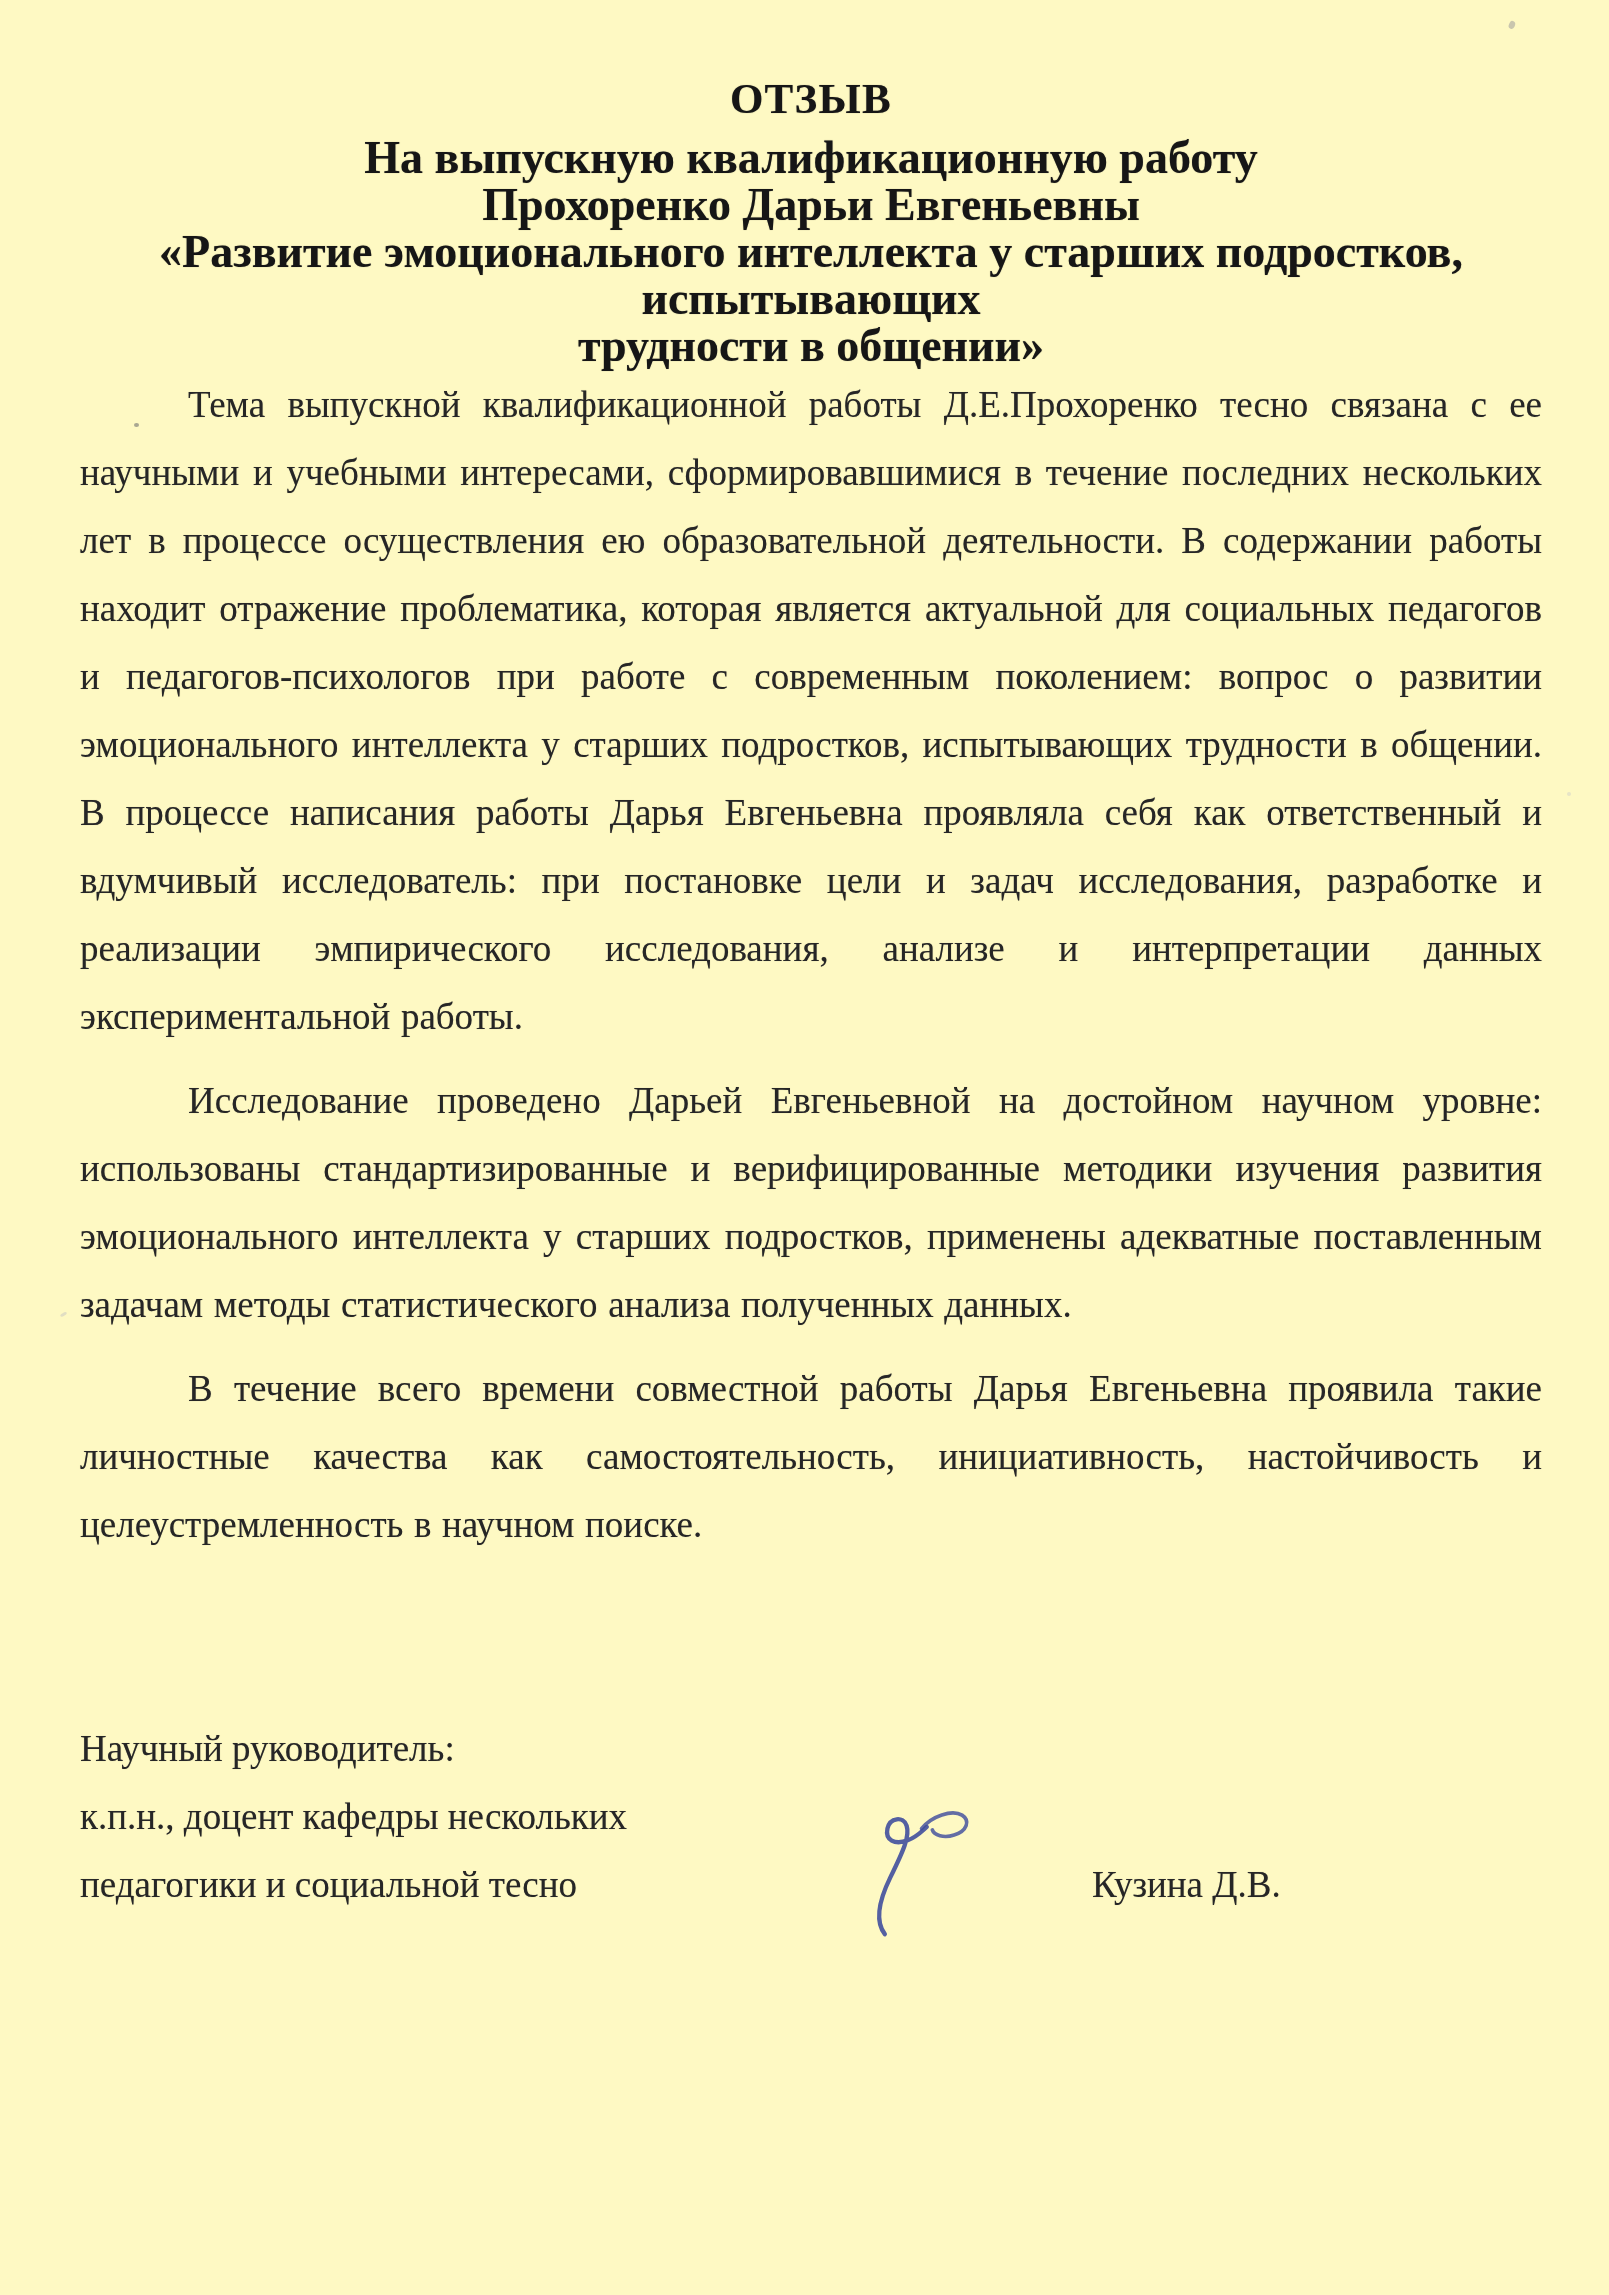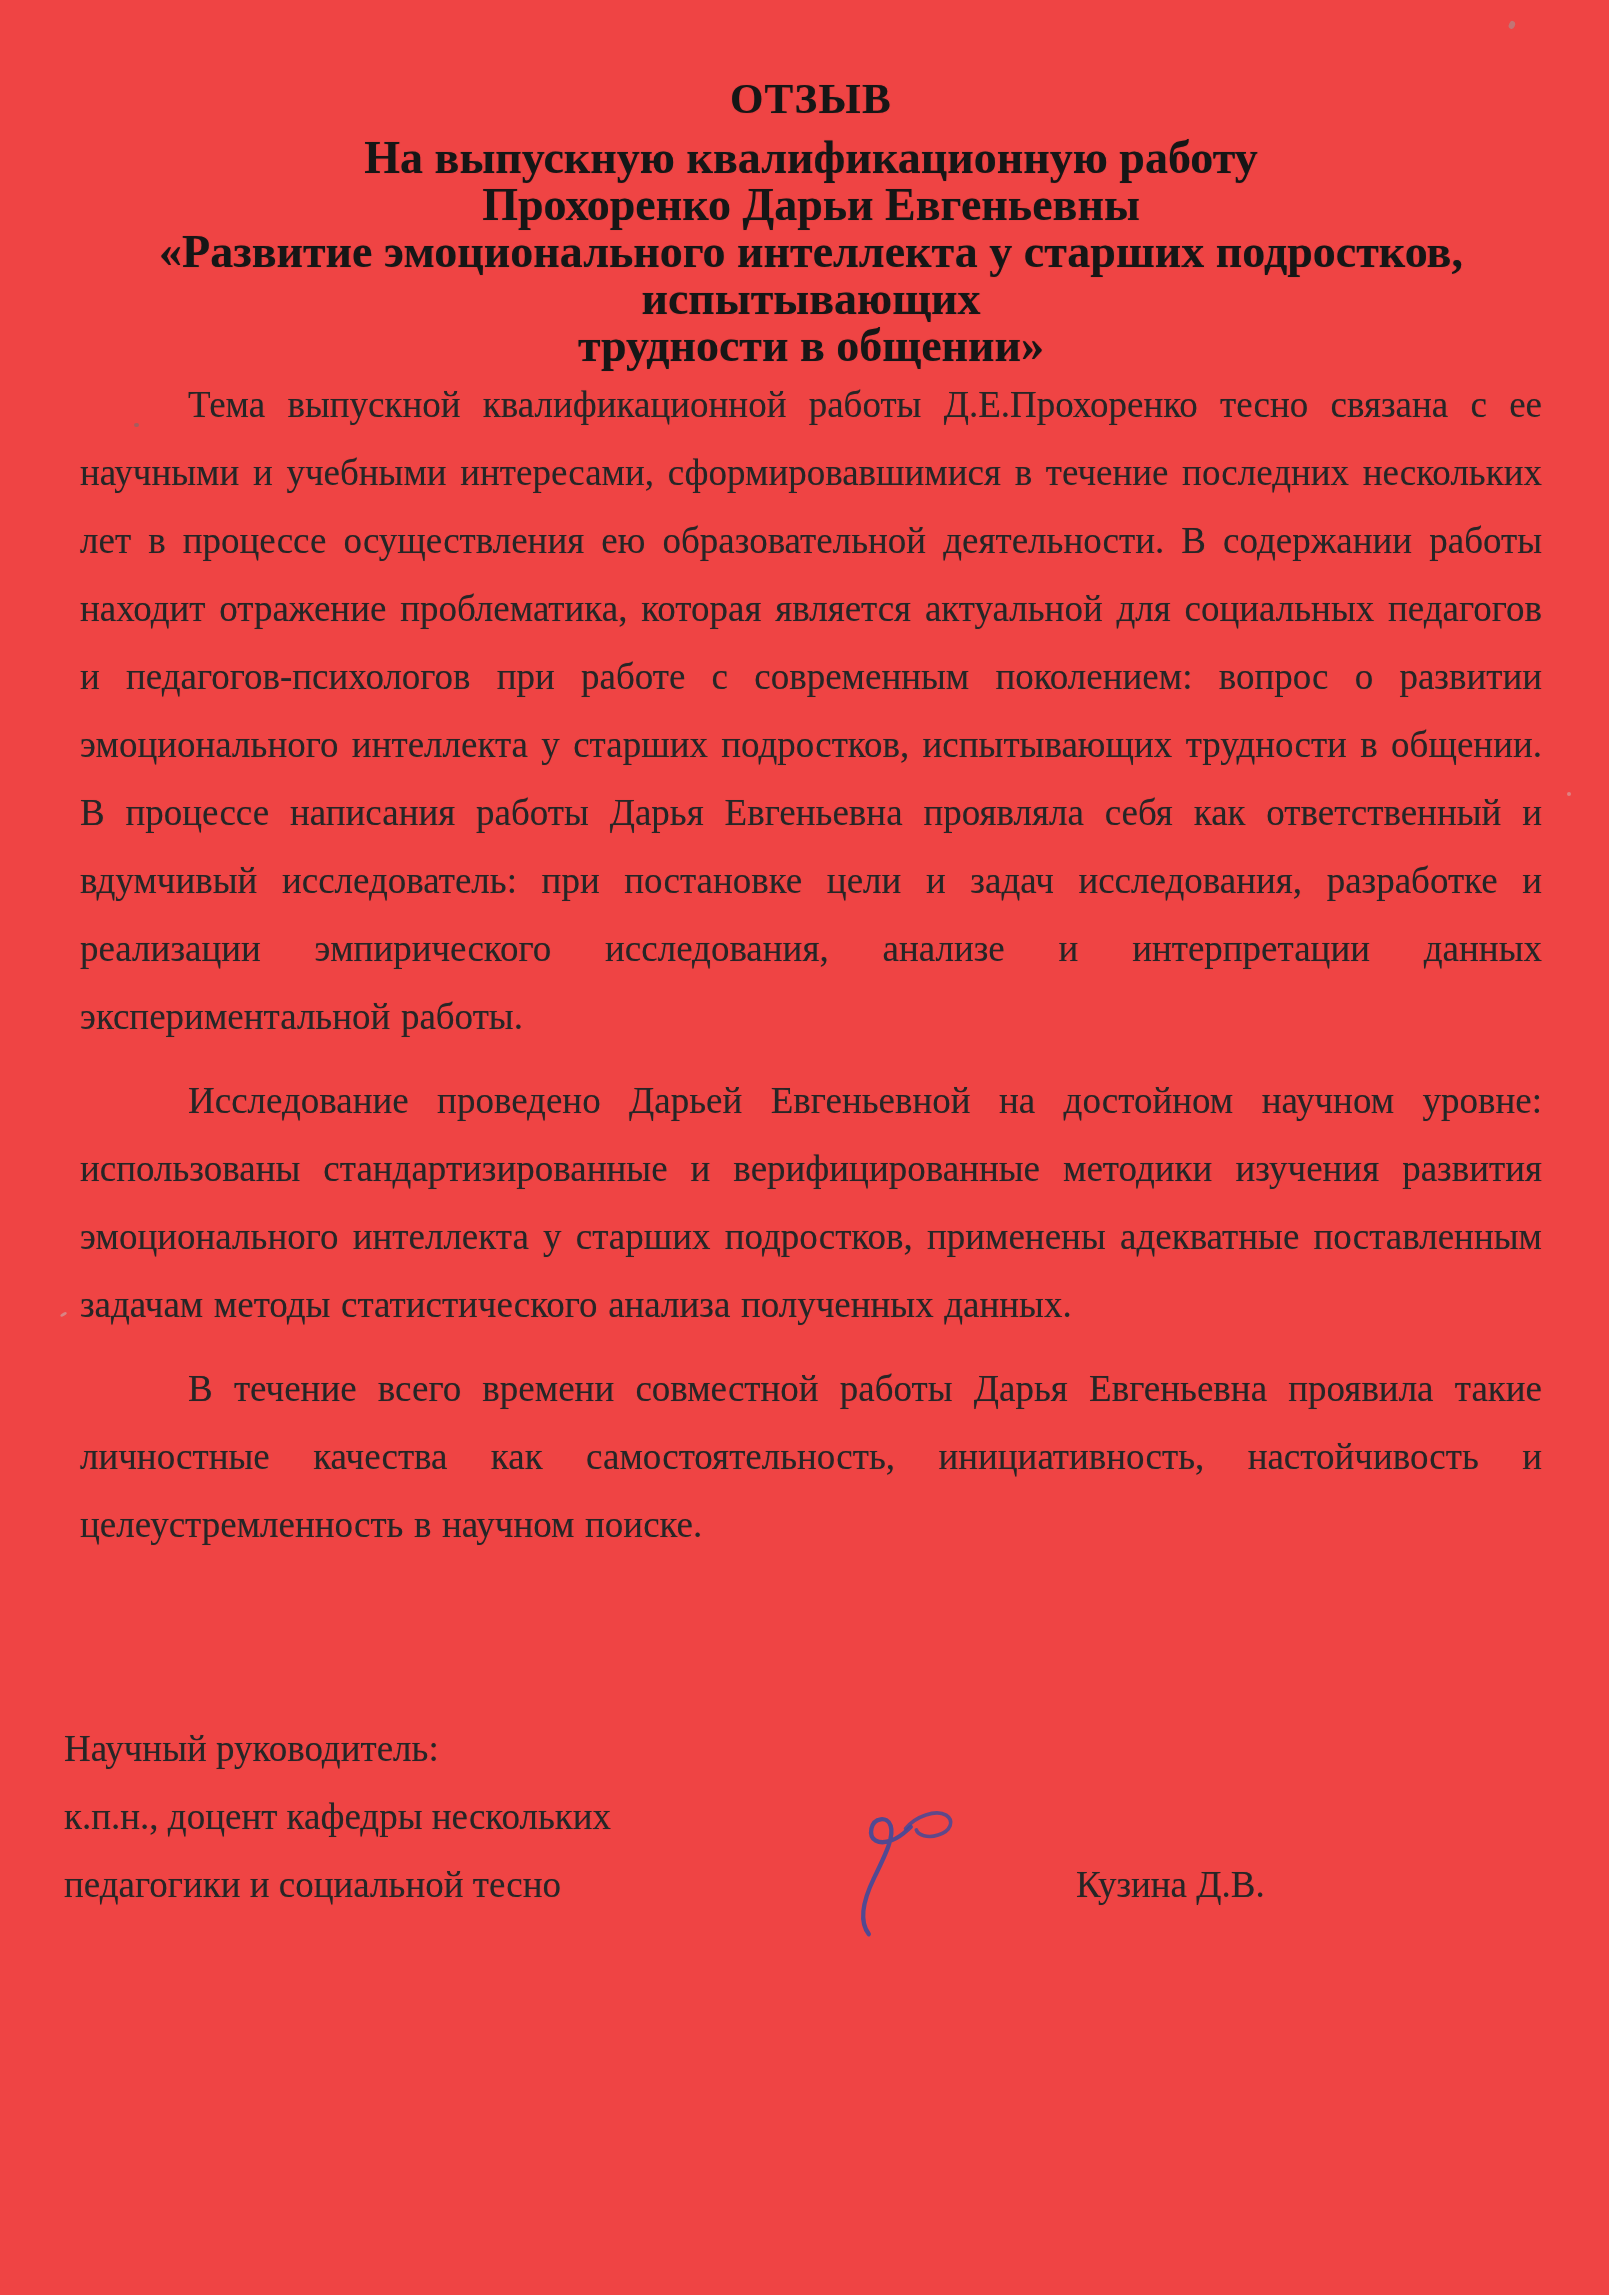--- a/index.html
+++ b/index.html
@@ -3,21 +3,21 @@
 <meta charset="utf-8">
 <style>
   html, body { margin: 0; padding: 0; }
   body { background: #e9e9e9; }
 
   .page {
     position: relative;
     width: 1609px;
     height: 2295px;
     margin: 0 auto;
-    background: #ef4444;
+    background: #fef9c3;
     overflow: hidden;
     font-family: "Liberation Serif", "DejaVu Serif", serif;
     color: #262626;
   }
 
   .content {
     position: absolute;
     left: 64px;
     width: 1494px;
   }
@@ -101,21 +101,21 @@
     <div class="subtitle-line">«Развитие эмоционального интеллекта у старших подростков, испытывающих</div>
     <div class="subtitle-line">трудности в общении»</div>
   </div>
 
   <div class="content body-block" style="position:absolute;">
     <p>Тема выпускной квалификационной работы Д.Е.Прохоренко тесно связана с ее научными и учебными интересами, сформировавшимися в течение последних нескольких лет в процессе осуществления ею образовательной деятельности. В содержании работы находит отражение проблематика, которая является актуальной для социальных педагогов и педагогов-психологов при работе с современным поколением: вопрос о развитии эмоционального интеллекта у старших подростков, испытывающих трудности в общении. В процессе написания работы Дарья Евгеньевна проявляла себя как ответственный и вдумчивый исследователь: при постановке цели и задач исследования, разработке и реализации эмпирического исследования, анализе и интерпретации данных экспериментальной работы.</p>
     <p>Исследование проведено Дарьей Евгеньевной на достойном научном уровне: использованы стандартизированные и верифицированные методики изучения развития эмоционального интеллекта у старших подростков, применены адекватные поставленным задачам методы статистического анализа полученных данных.</p>
     <p>В течение всего времени совместной работы Дарья Евгеньевна проявила такие личностные качества как самостоятельность, инициативность, настойчивость и целеустремленность в научном поиске.</p>
   </div>
 
-  <div class="content sig-block" style="position:absolute;">
+  <div class="content sig-block" style="position:absolute;margin-left:16px;">
     <div class="sig-line">Научный руководитель:</div>
     <div class="sig-line">к.п.н., доцент кафедры нескольких</div>
     <div class="sig-line">педагогики и социальной тесно</div>
     <span class="sig-name">Кузина Д.В.</span>
 
     <svg class="sig-autograph" viewBox="0 0 190 210" xmlns="http://www.w3.org/2000/svg" fill="none">
       <path d="M 38 196 C 26 178 30 150 52 112 C 74 74 86 52 82 36 C 78 21 58 22 53 38 C 48 55 62 64 82 58 C 96 54 104 46 112 40" stroke="#3c4a9c" stroke-width="6.5" stroke-linecap="round" stroke-linejoin="round" opacity="0.88"></path>
       <path d="M 104 42 C 120 24 152 16 166 26 C 178 35 172 50 152 55 C 136 59 122 53 120 45" stroke="#3c4a9c" stroke-width="5.5" stroke-linecap="round" stroke-linejoin="round" opacity="0.8"></path>
     </svg>
   </div>

